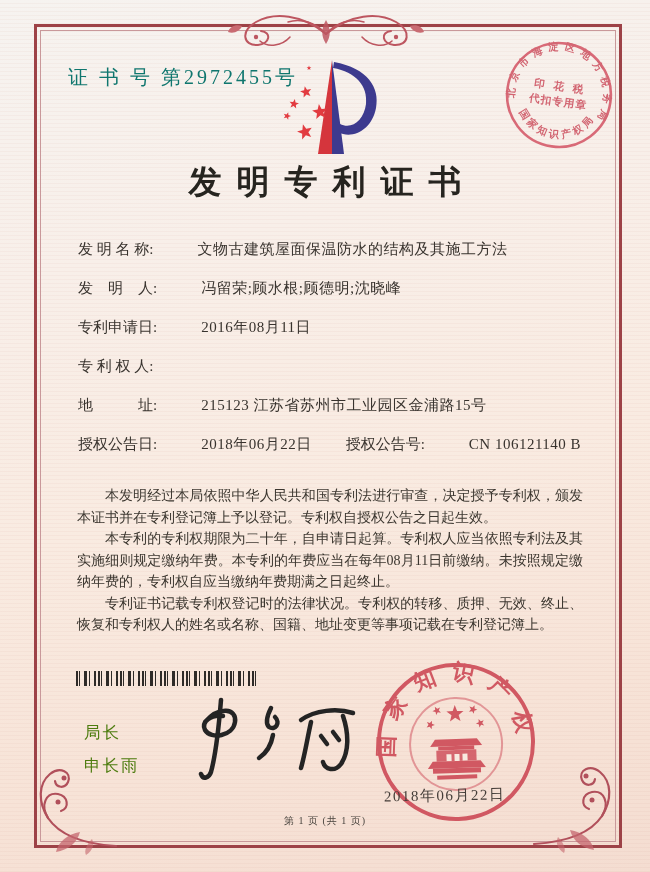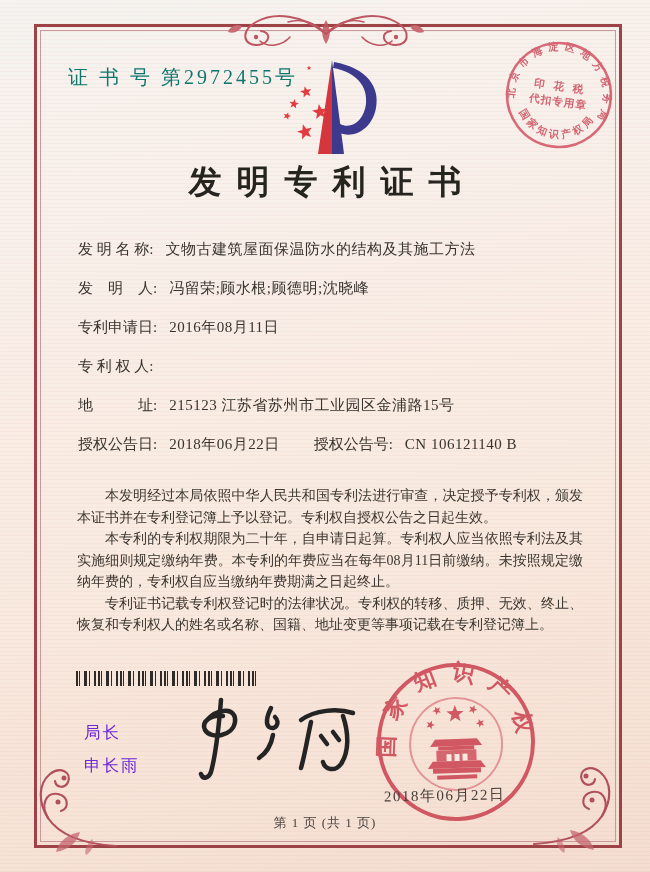--- a/index.html
+++ b/index.html
@@ -22,46 +22,46 @@
   }
   .logo{position:absolute;left:276px;top:54px;width:112px;height:108px;}
   .tax-seal{position:absolute;left:500px;top:36px;width:118px;height:118px;transform:rotate(8deg);opacity:.92;}
   .title{
     position:absolute;left:34px;top:160px;width:582px;text-align:center;
     font-size:33px;font-weight:700;color:#26241f;letter-spacing:15px;text-indent:15px;
   }
   .fields{position:absolute;left:78px;top:240px;width:508px;}
   .frow{display:flex;align-items:flex-start;height:39px;font-size:15px;color:#38332e;}
   .flabel{white-space:pre;margin-right:12px;}
-  .fvalue{letter-spacing:.5px;}
+  .fvalue{letter-spacing:.5px;margin-left:32px;}
   .frow .pair2{margin-left:34px;display:flex;align-items:baseline;}
   .paras{
     position:absolute;left:77px;top:485px;width:506px;
     font-size:14px;line-height:21.5px;text-align:justify;color:#3b362f;
   }
   .paras p{margin:0;text-indent:2em;}
   .barcode{
     position:absolute;left:76px;top:671px;width:181px;height:15px;
     background:repeating-linear-gradient(90deg,
       #2f2b28 0 2px,transparent 2px 3px,
       #2f2b28 3px 4px,transparent 4px 8px,
       #2f2b28 8px 11px,transparent 11px 13px,
       #2f2b28 13px 14px,transparent 14px 18px,
       #2f2b28 18px 20px,transparent 20px 22px);
   }
-  .officer{position:absolute;left:84px;top:716px;font-size:16.5px;color:#6d28d9;letter-spacing:2px;line-height:33px;}
+  .officer{position:absolute;left:84px;top:716px;font-size:16.5px;color:#4d7c0f;letter-spacing:2px;line-height:33px;}
   .signature{position:absolute;left:175px;top:690px;width:200px;height:96px;}
   .main-seal{position:absolute;left:372px;top:658px;width:168px;height:168px;opacity:.88;transform:rotate(-2deg);}
   .seal-date{
     position:absolute;left:384px;top:786px;width:160px;font-size:15px;
     letter-spacing:1.5px;color:#443d38;transform:rotate(-1deg);
   }
   .page-info{
     position:absolute;left:34px;top:814px;width:582px;text-align:center;
-    font-size:13px;color:#4a453f;letter-spacing:1px;
+    font-size:10px;color:#4a453f;letter-spacing:1px;
   }
   .orn-top{position:absolute;left:190px;top:6px;width:272px;height:47px;}
   .orn-bl{position:absolute;left:20px;top:752px;width:104px;height:104px;}
   .orn-br{position:absolute;left:526px;top:750px;width:104px;height:104px;transform:scale(-1,1);}
   svg{display:block;}
 </style>
 </head>
 <body>
 
 <div class="frame">

